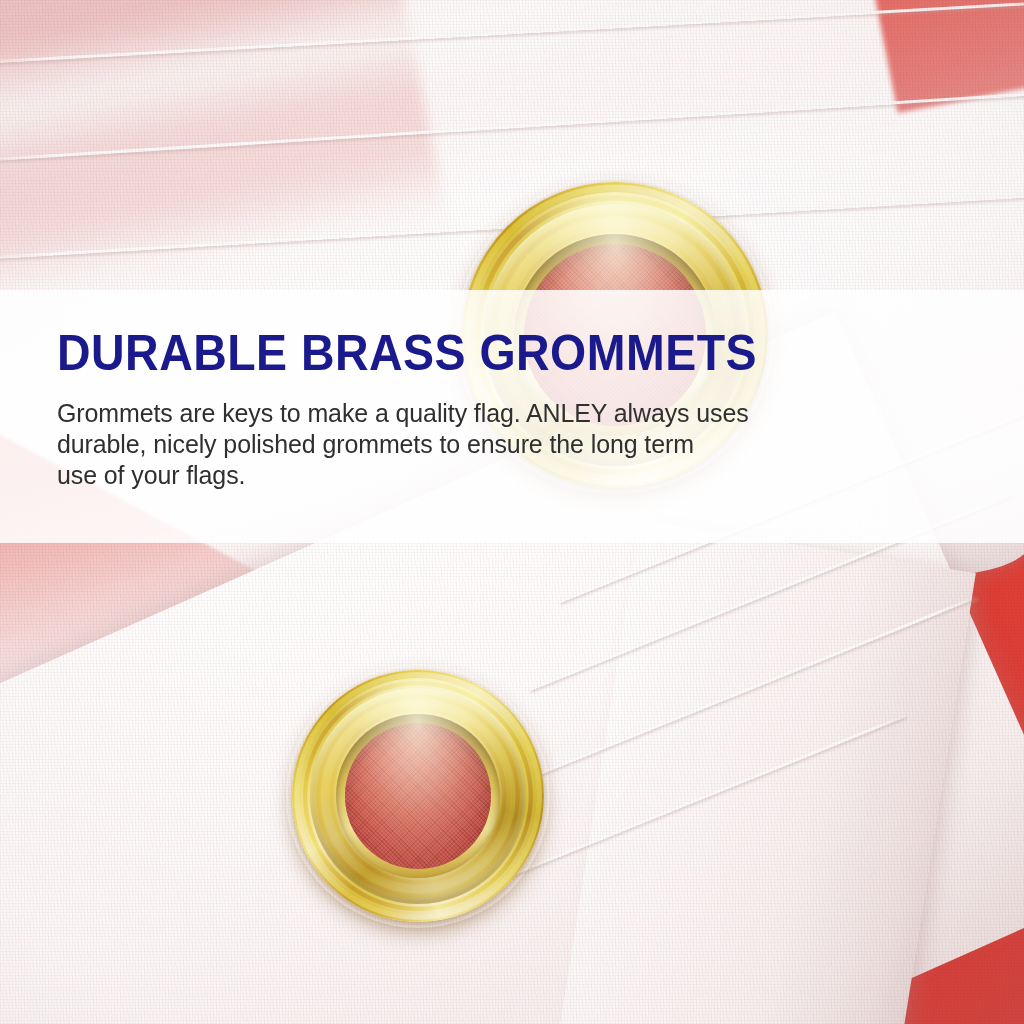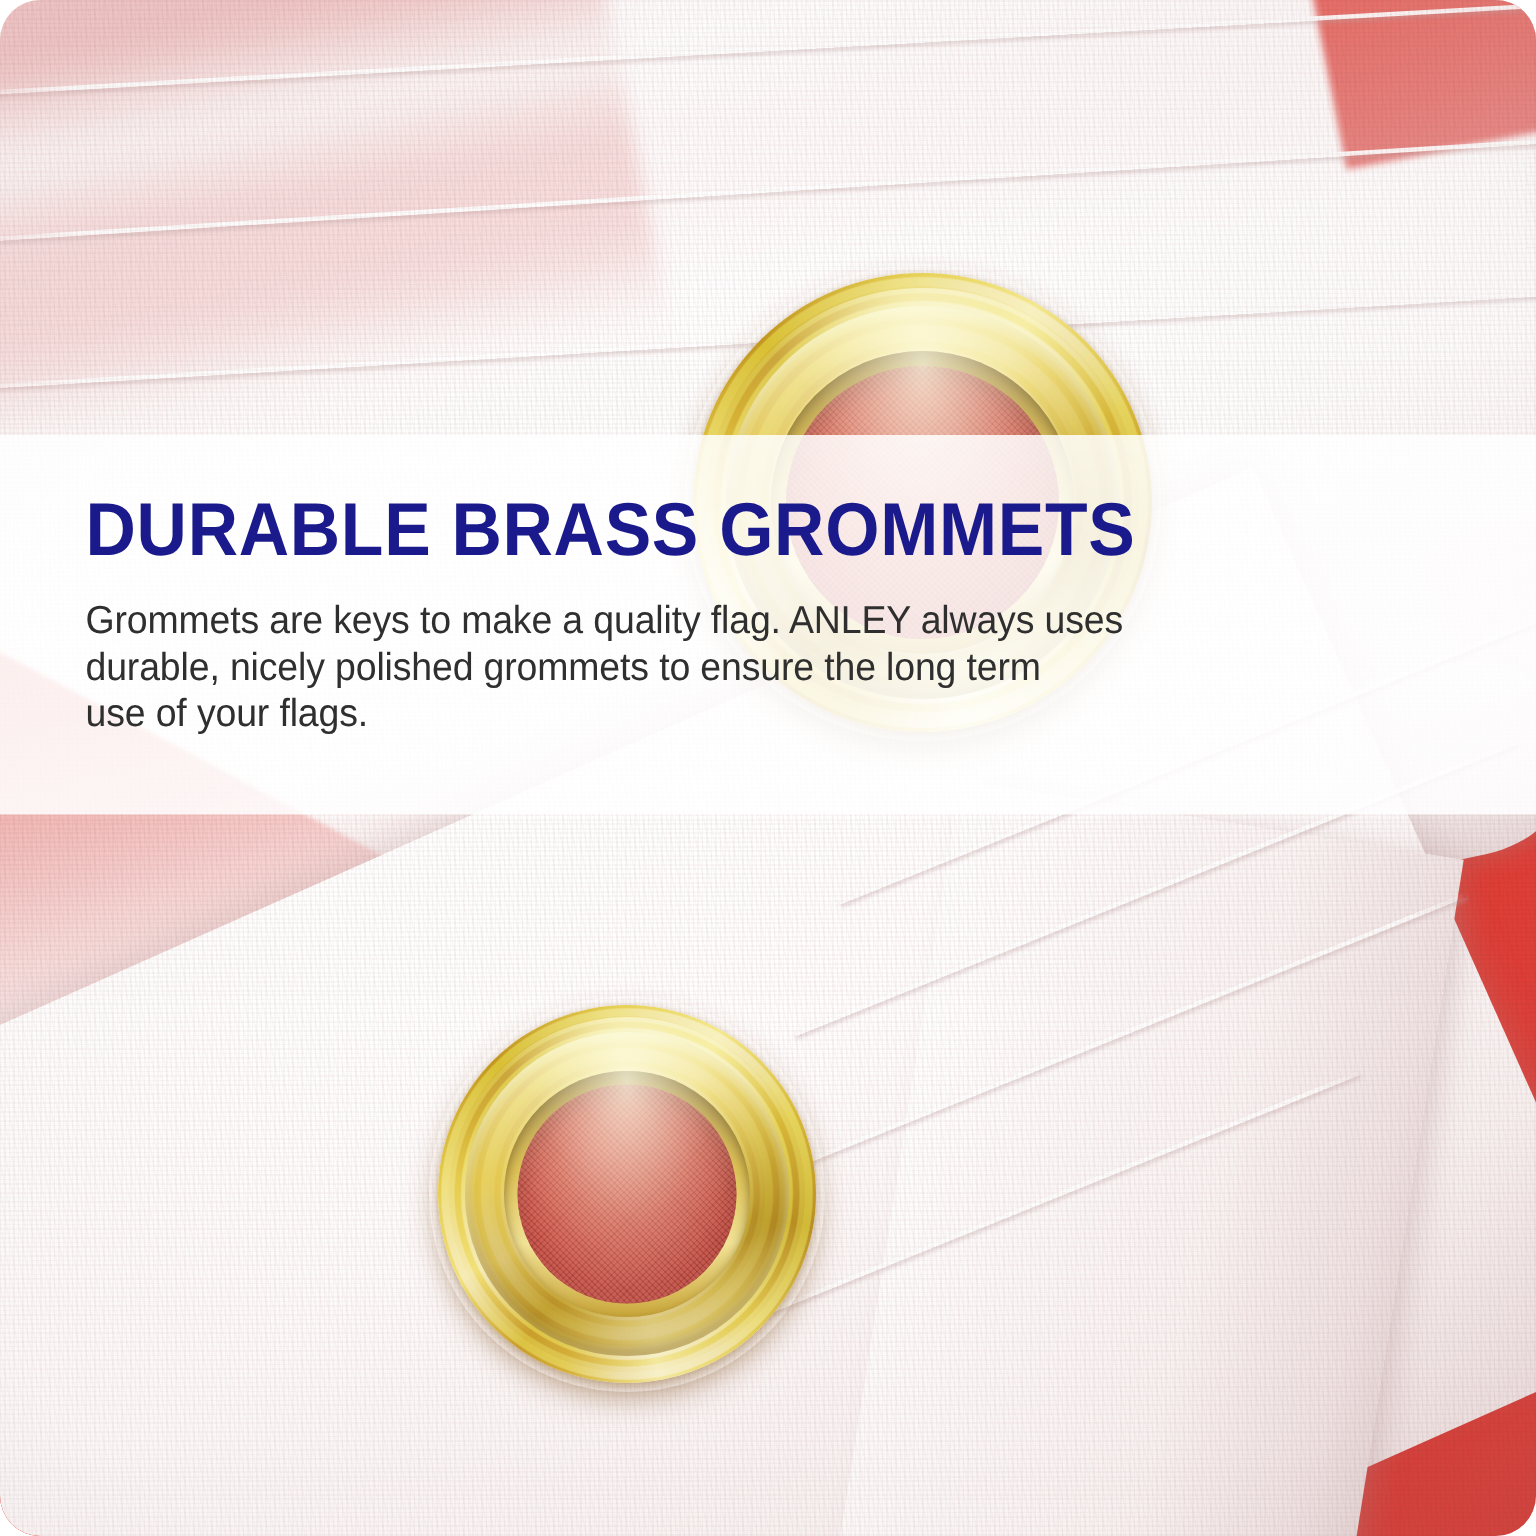--- a/index.html
+++ b/index.html
@@ -9,21 +9,20 @@
     background: #ffffff;
   }
 
   #stage {
     position: relative;
     width: 1024px;
     height: 1024px;
     overflow: hidden;
     font-family: "Liberation Sans", sans-serif;
     background: #fdf7f6;
-    border-radius: 27px;
   }
 
   
   .photo {
     position: absolute;
     inset: 0;
     overflow: hidden;
   }
 
   

